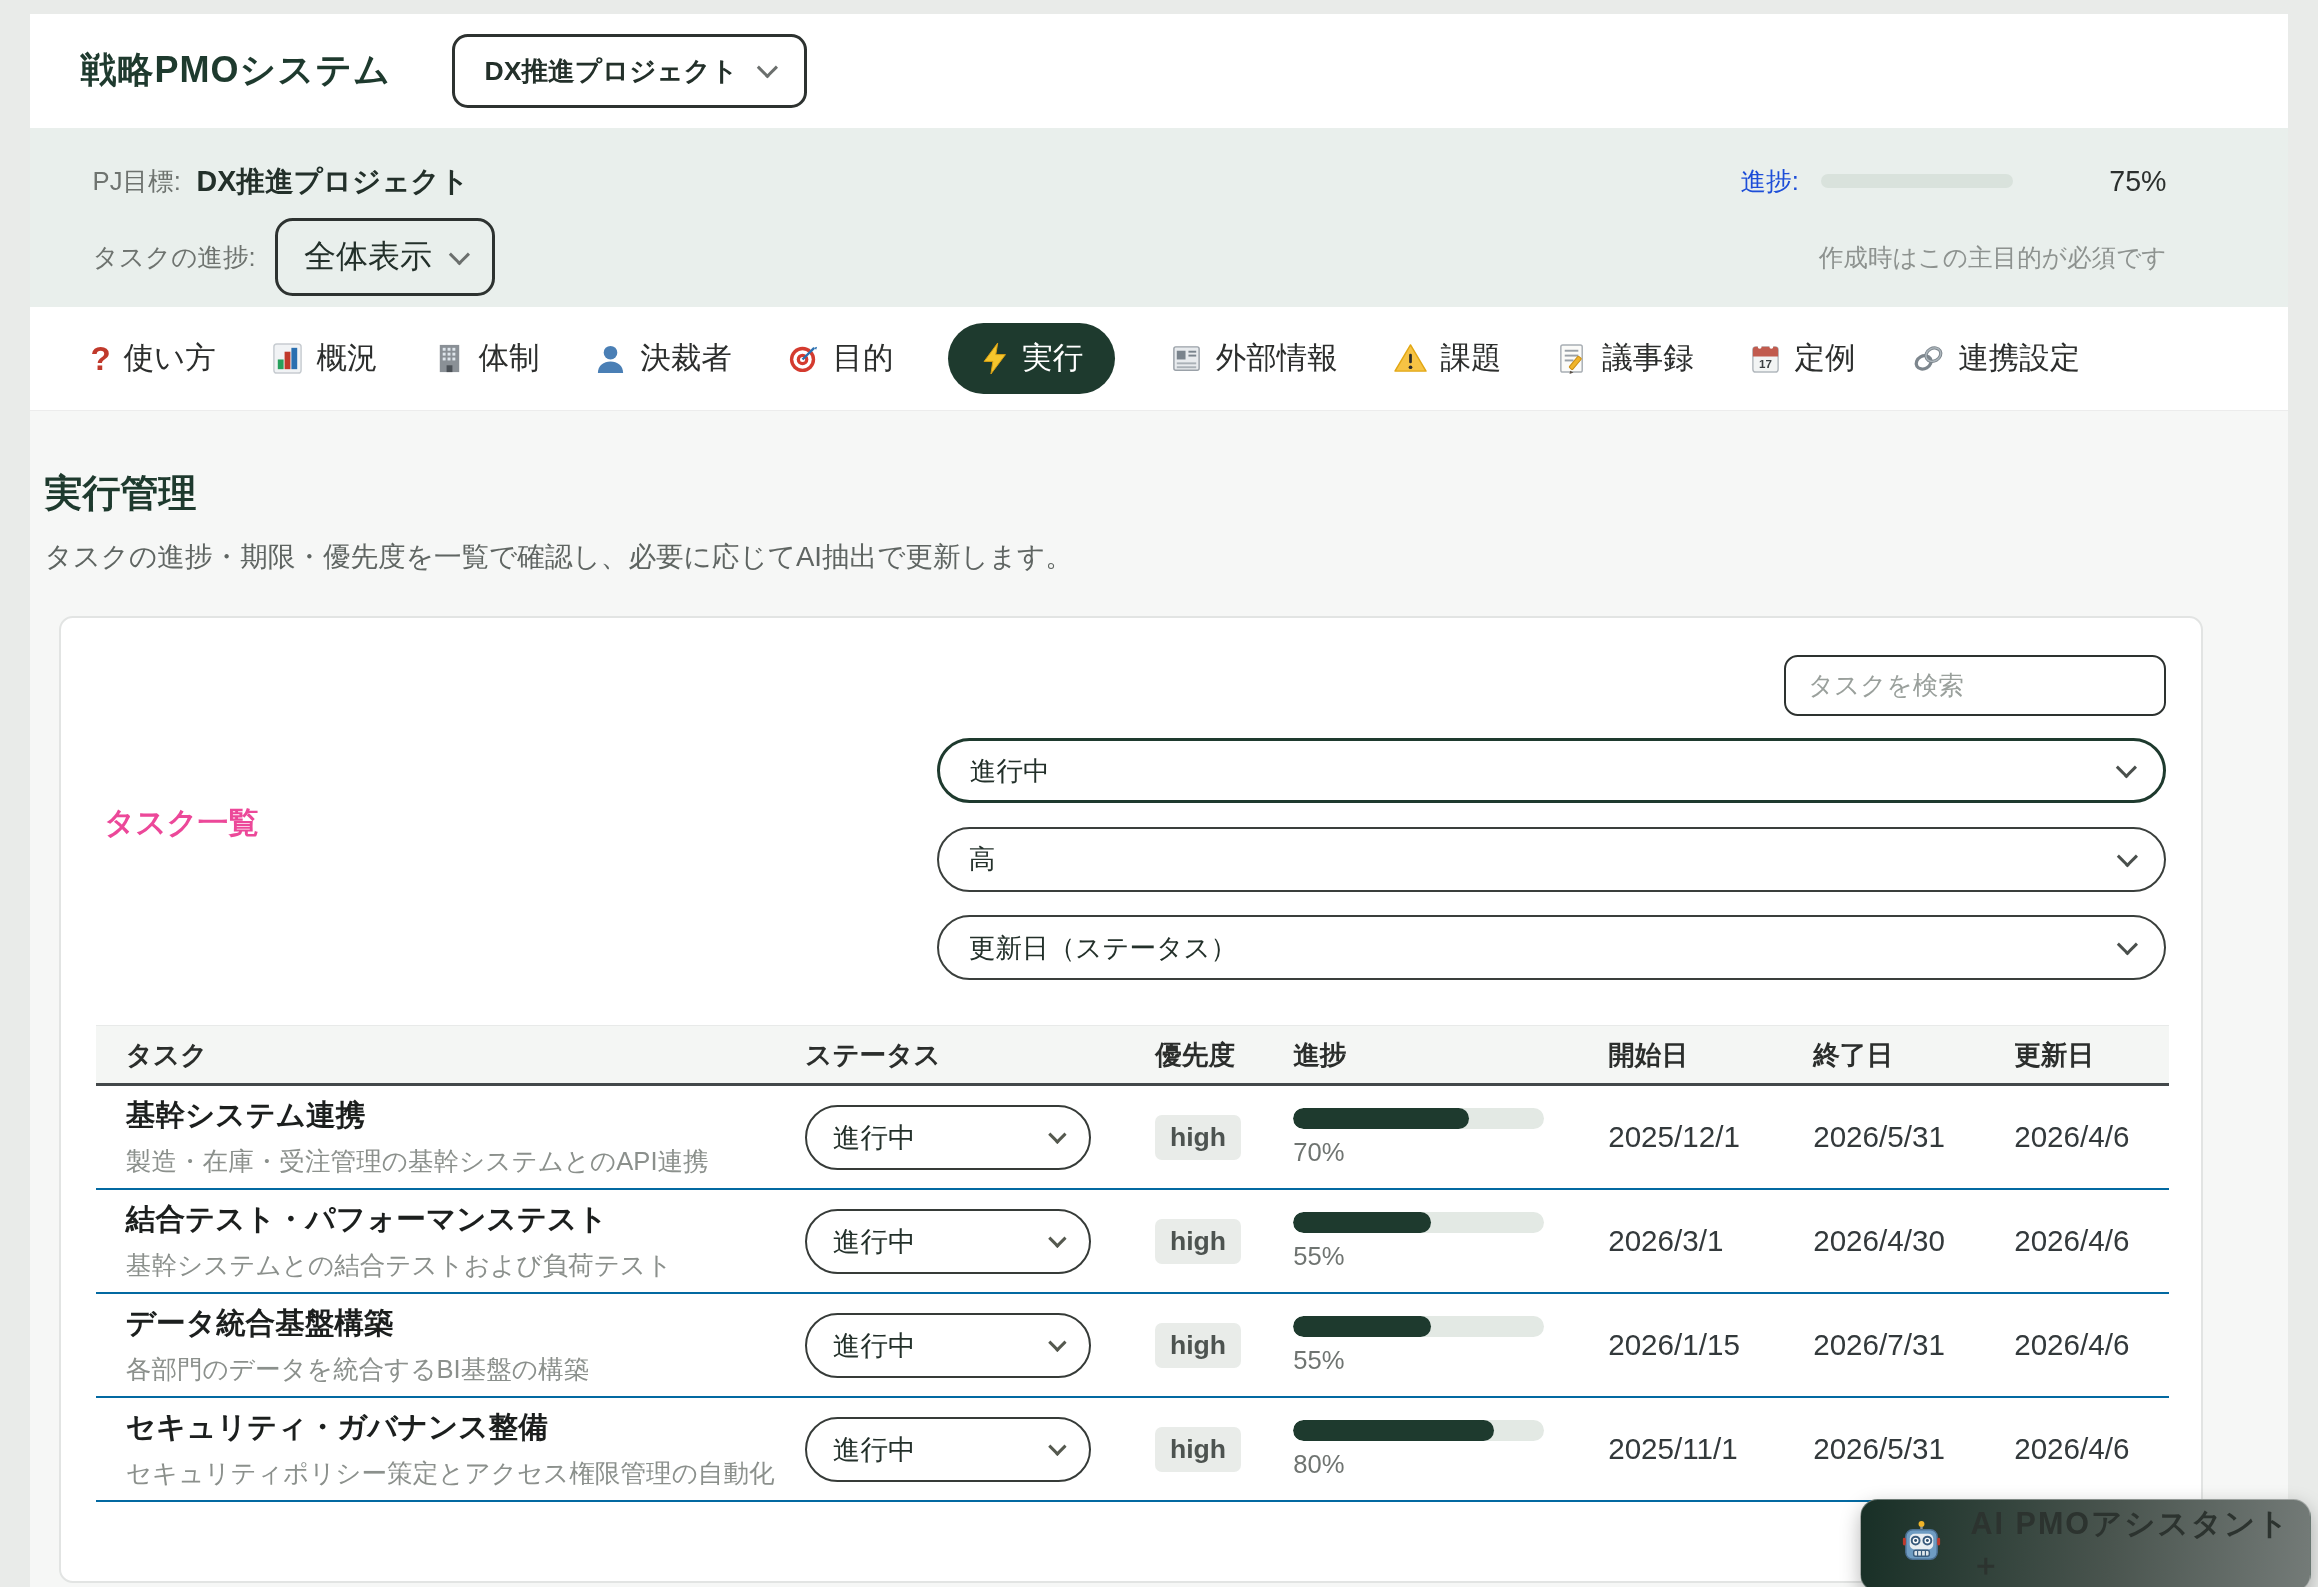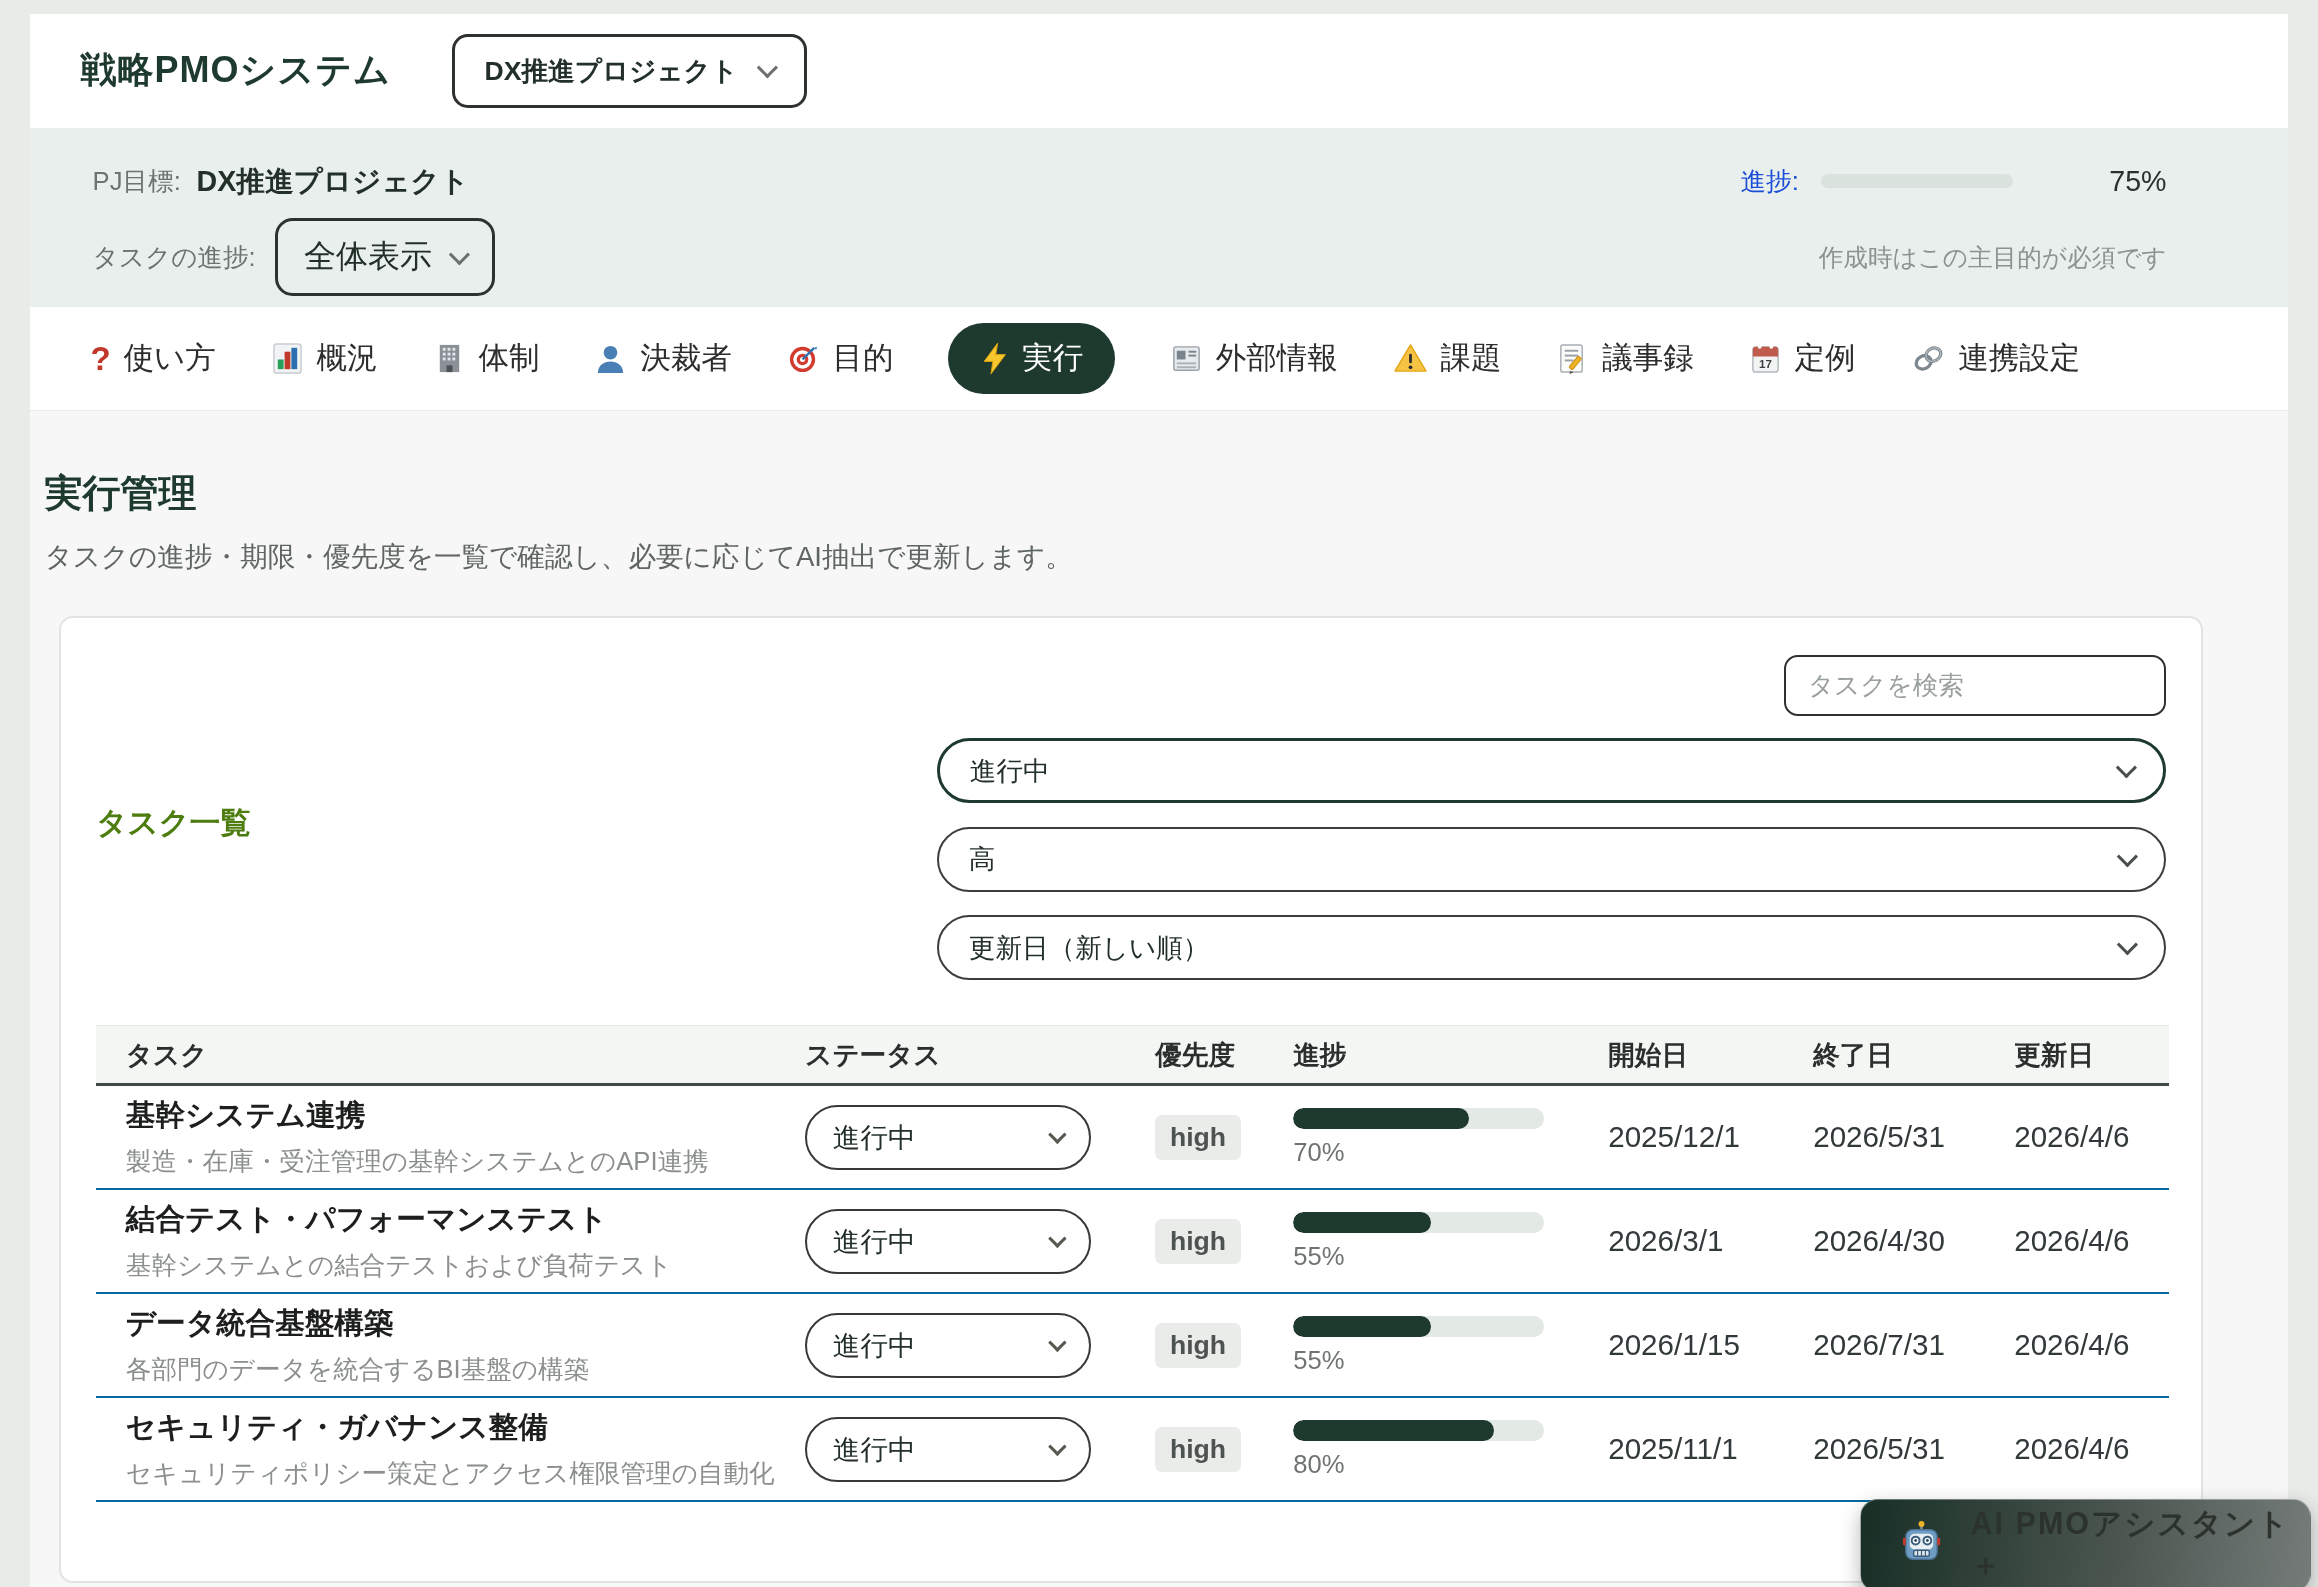--- a/index.html
+++ b/index.html
@@ -60,21 +60,21 @@
           border:2px solid #e2e4e3; border-radius:13.8px; padding:37px 35px 0 35px; }
   .search-row { display:flex; justify-content:flex-end; }
   .search-input {
     width:382px; height:61px; border:2.5px solid #2d3230; border-radius:13.8px;
     padding:0 21.7px; font-size:25.6px; color:#23302a; outline:none; background:#fff;
     font-family:"Liberation Sans","DejaVu Sans",sans-serif;
   }
   .search-input::placeholder { color:#9aa09c; }
 
   .filters-row { display:flex; margin-top:21.7px; }
-  .list-title { font-size:30.5px; font-weight:800; color:#4d7c0f; margin-top:65px; margin-left:0; }
+  .list-title { font-size:30.5px; font-weight:800; color:#ec4899; margin-top:65px; margin-left:8px; }
   .selects { margin-left:auto; width:1229px; display:flex; flex-direction:column; gap:23.6px; }
   .sel {
     height:65px; border:2px solid #3a3f3c; border-radius:32.5px; background:#fff;
     display:flex; align-items:center; padding:0 29.6px; font-size:26.6px; color:#23302a; cursor:pointer;
   }
   .sel .chev { margin-left:auto; border-color:#4a4f4c; }
   .sel.focused { border:3.9px solid #1e3a2e; }
 
   
   .table { margin-top:45px; width:2073px; }
@@ -284,21 +284,21 @@
           <div class="selects">
             <div class="sel focused">
               <span>進行中</span>
               <span class="chev"></span>
             </div>
             <div class="sel">
               <span>高</span>
               <span class="chev"></span>
             </div>
             <div class="sel">
-              <span>更新日（新しい順）</span>
+              <span>更新日（ステータス）</span>
               <span class="chev"></span>
             </div>
           </div>
         </div>
 
         <div class="table">
           <div class="tgrid thead">
             <div class="c1">タスク</div>
             <div>ステータス</div>
             <div>優先度</div>

